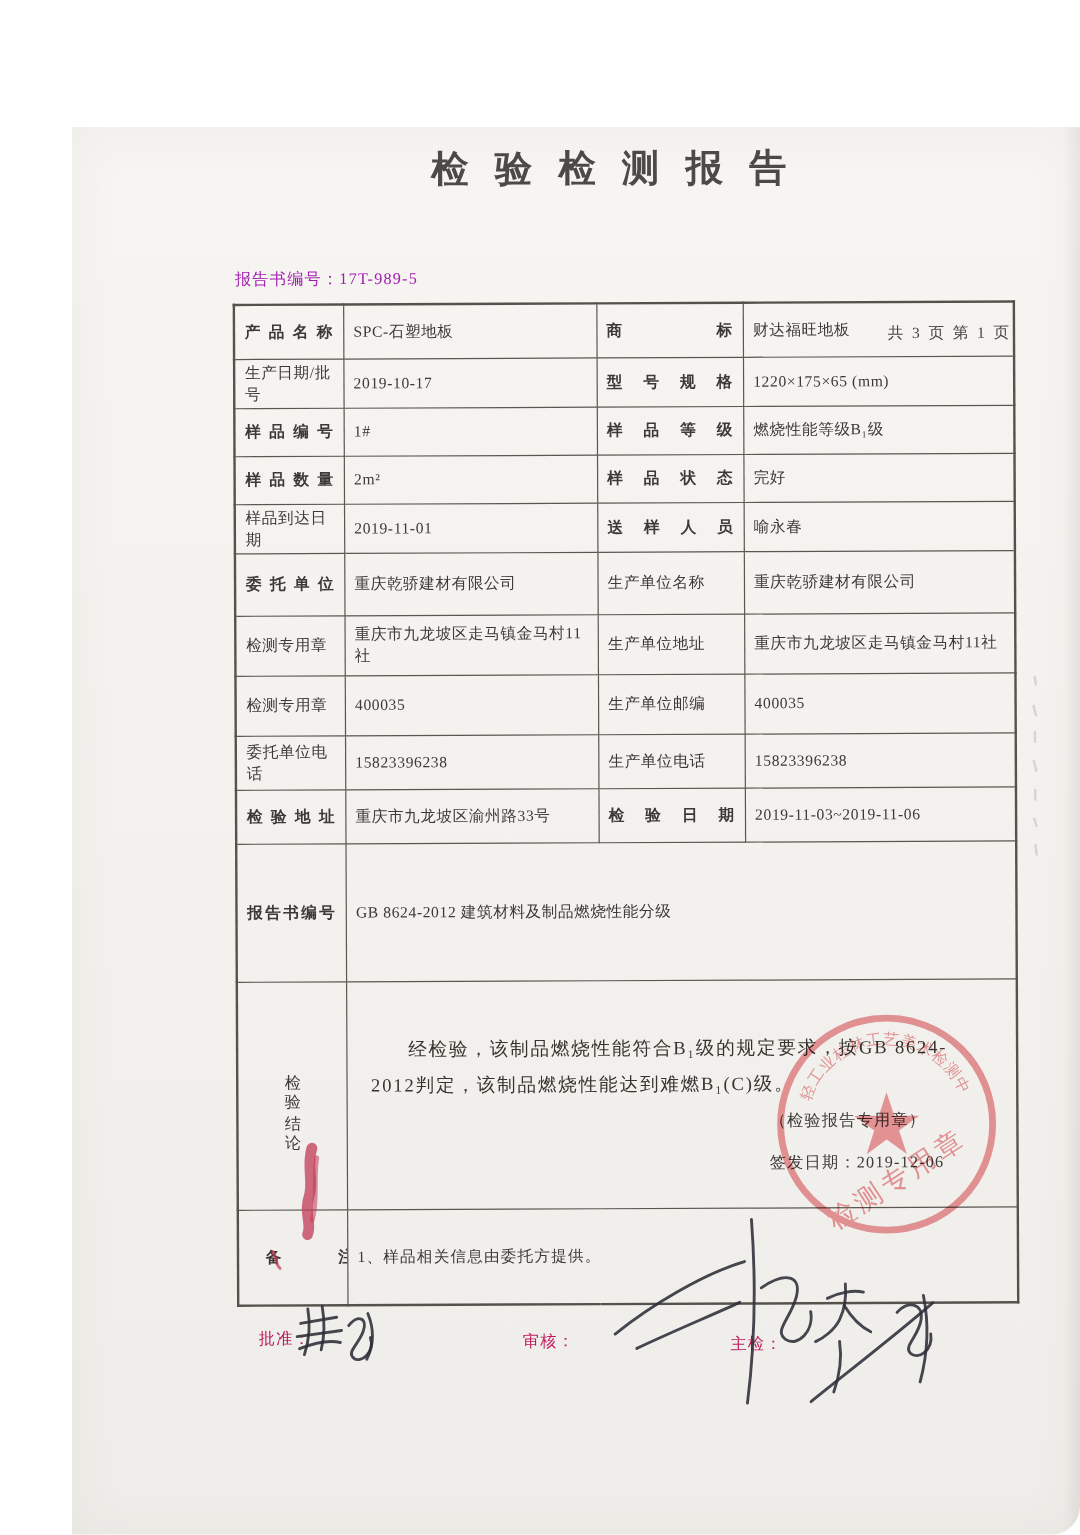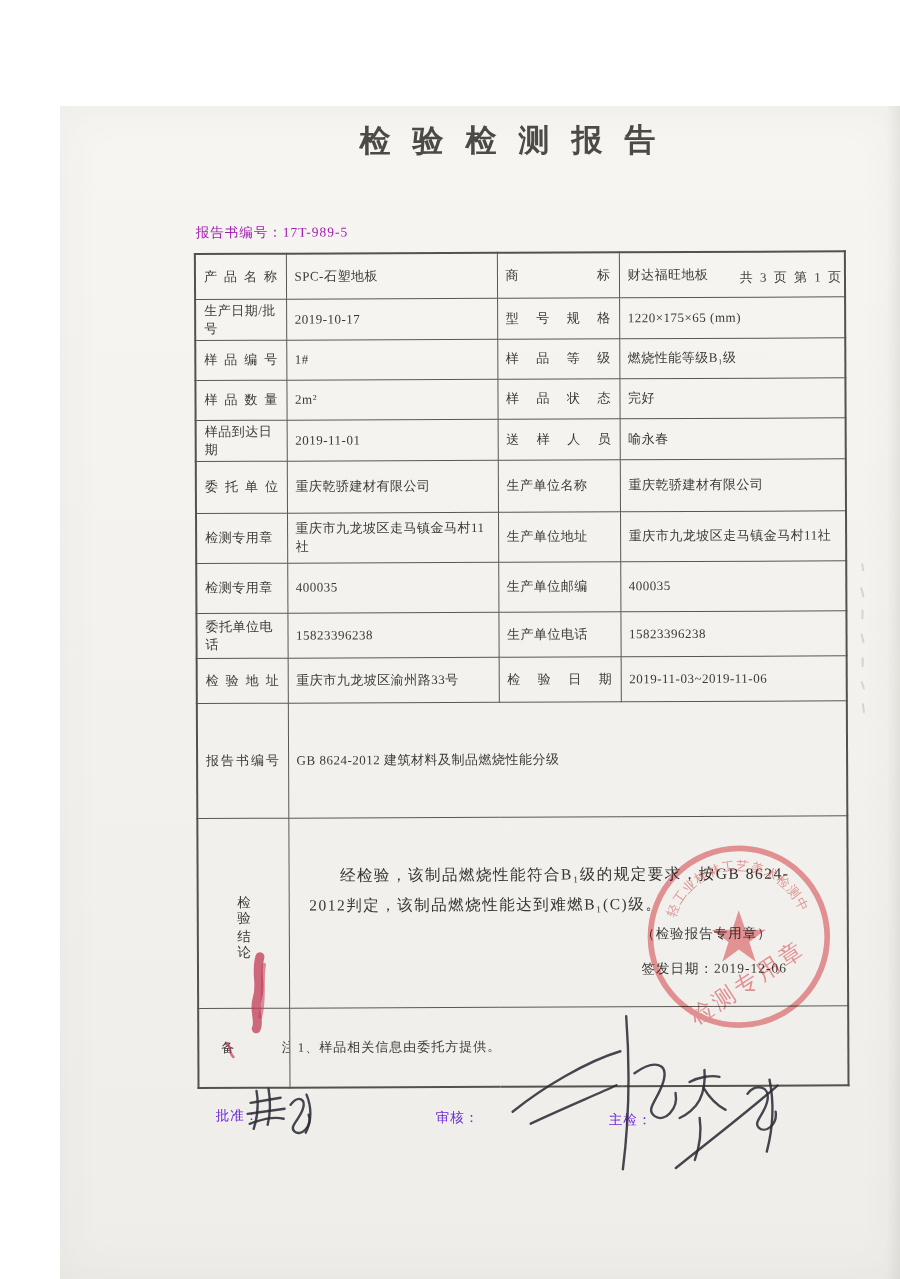--- a/index.html
+++ b/index.html
@@ -1,20 +1,21 @@
 <!DOCTYPE html>
 <html><head>
 <meta charset="utf-8">
 <style>
   html,body { margin:0; padding:0; background:#ffffff; }
   .canvas {
     position:relative; width:900px; height:1279px; margin:0 auto;
     background:#ffffff; overflow:hidden;
     font-family:"Liberation Serif","DejaVu Serif",serif;
     color:#3c3a37;
+    border-radius:24px;
   }
   .page-bg {
     position:absolute; left:60px; top:106px; right:0; bottom:0;
     background:linear-gradient(180deg,#f6f5f2 0%,#f2f1ed 55%,#eeede9 100%);
     box-shadow:inset 0 0 45px rgba(80,75,65,0.05);
   }
   .page-bg::after {
     content:""; position:absolute; right:0; top:0; bottom:0; width:14px;
     background:linear-gradient(90deg,rgba(0,0,0,0) 0%,rgba(90,85,75,0.08) 100%);
   }
@@ -42,21 +43,21 @@
   }
   table.report { border:2px solid #55524c; }
   table.report td {
     border:1.5px solid #5a5751; padding:2px 8px; vertical-align:middle;
     overflow:hidden;
   }
   col.c1 { width:91px; } col.c2 { width:211px; }
   col.c3 { width:122px; } col.c4 { width:226px; }
 
   .lblwrap { width:100%; }
-  .spread .lblwrap { text-align:justify; text-align-last:justify; }
+  .spread .lblwrap { text-align:justify; text-align-last:justify;font-weight:bold; }
   td.lbl { letter-spacing:0.5px; }
   td.val { letter-spacing:0.5px; }
 
   td.conclusion-label, td.conclusion-cell, td.remark-label, td.remark-cell { position:relative; }
   .vlabel {
     writing-mode:vertical-rl; text-orientation:upright;
     letter-spacing:17px; margin:0 auto; font-size:13.5px;
     padding-top:10px;
   }
   .conclusion-text {
@@ -64,21 +65,21 @@
     font-size:15.5px; line-height:1.95; letter-spacing:1.5px;
     color:#36342f;
   }
   .seal-note { position:absolute; left:352px; top:108px; font-size:13.5px; letter-spacing:1px; }
   .issue-date { position:absolute; left:352px; top:143px; font-size:13.5px; letter-spacing:1px; }
 
   td.remark-label { vertical-align:top; padding-top:24px; }
   td.remark-label .lblwrap { padding:0 14px; }
   td.remark-cell { vertical-align:top; padding-top:24px; letter-spacing:1px; }
 
-  .footer-label { position:absolute; font-size:13.5px; letter-spacing:1px; color:#6d28d9; }
+  .footer-label { position:absolute; font-size:13.5px; letter-spacing:1px; color:#be185d; }
   .lbl-approve { left:213px; top:1106px; }
   .lbl-review  { left:433px; top:1109px;text-align:right; }
   .lbl-inspect { left:606px; top:1112px; }
 
   .sig { position:absolute; }
   .sig path { fill:none; stroke:#2e2e38; stroke-width:2.4; stroke-linecap:round; opacity:0.88; }
 
   .stamp {
     position:absolute; left:642px; top:843px; width:190px; height:190px;
     opacity:0.62; mix-blend-mode:multiply; pointer-events:none;

